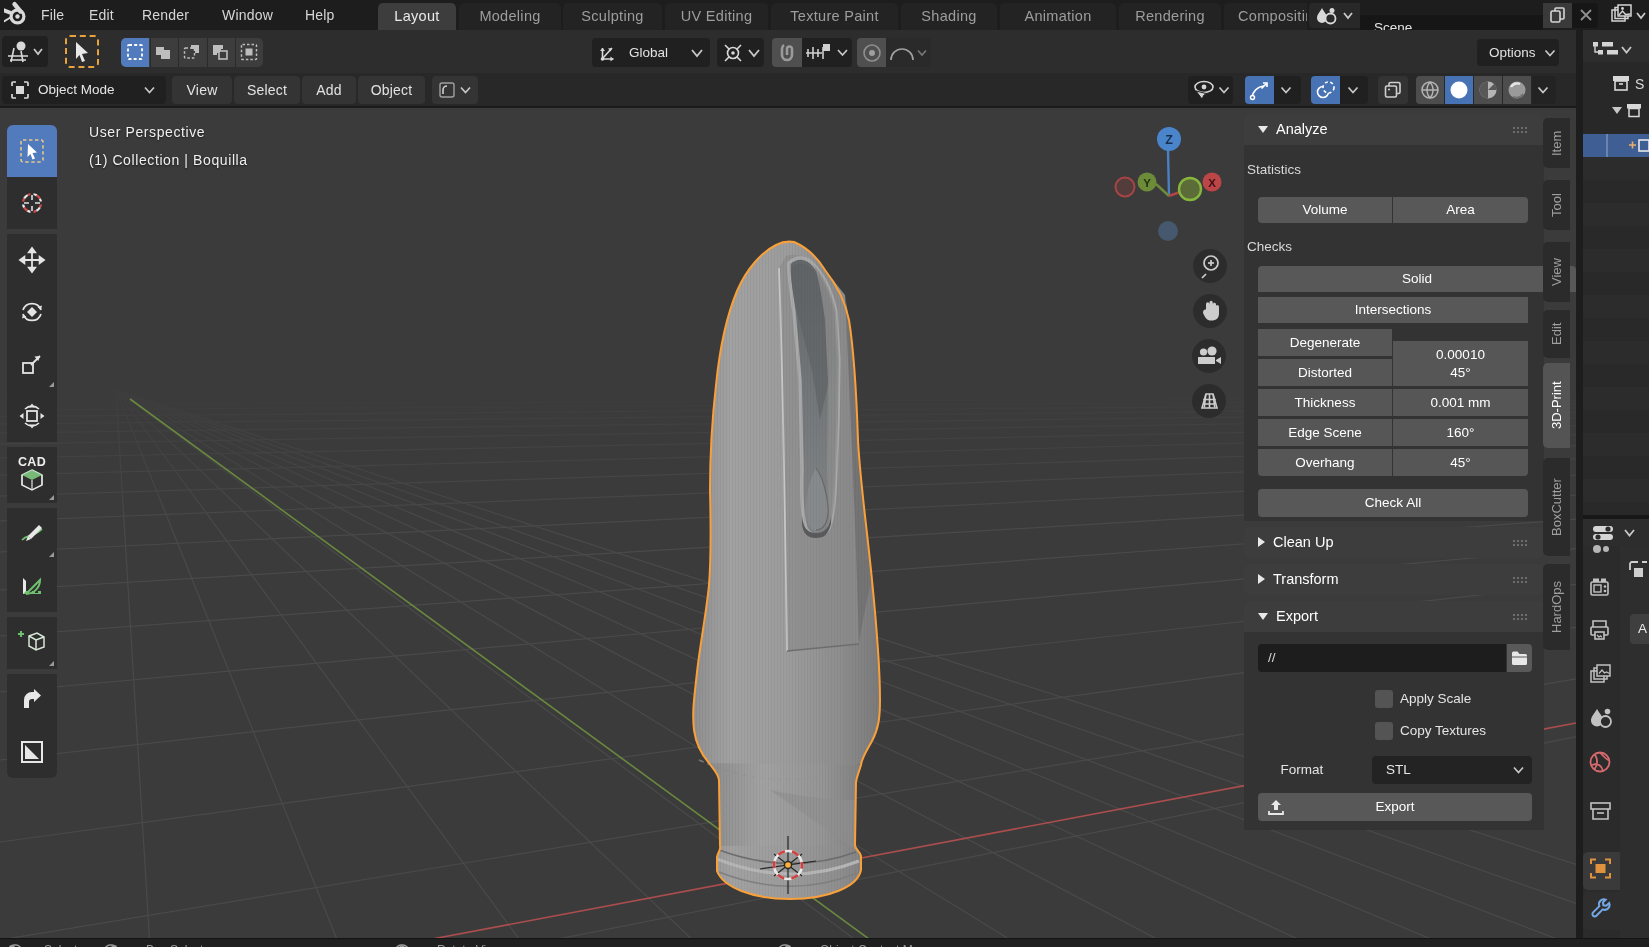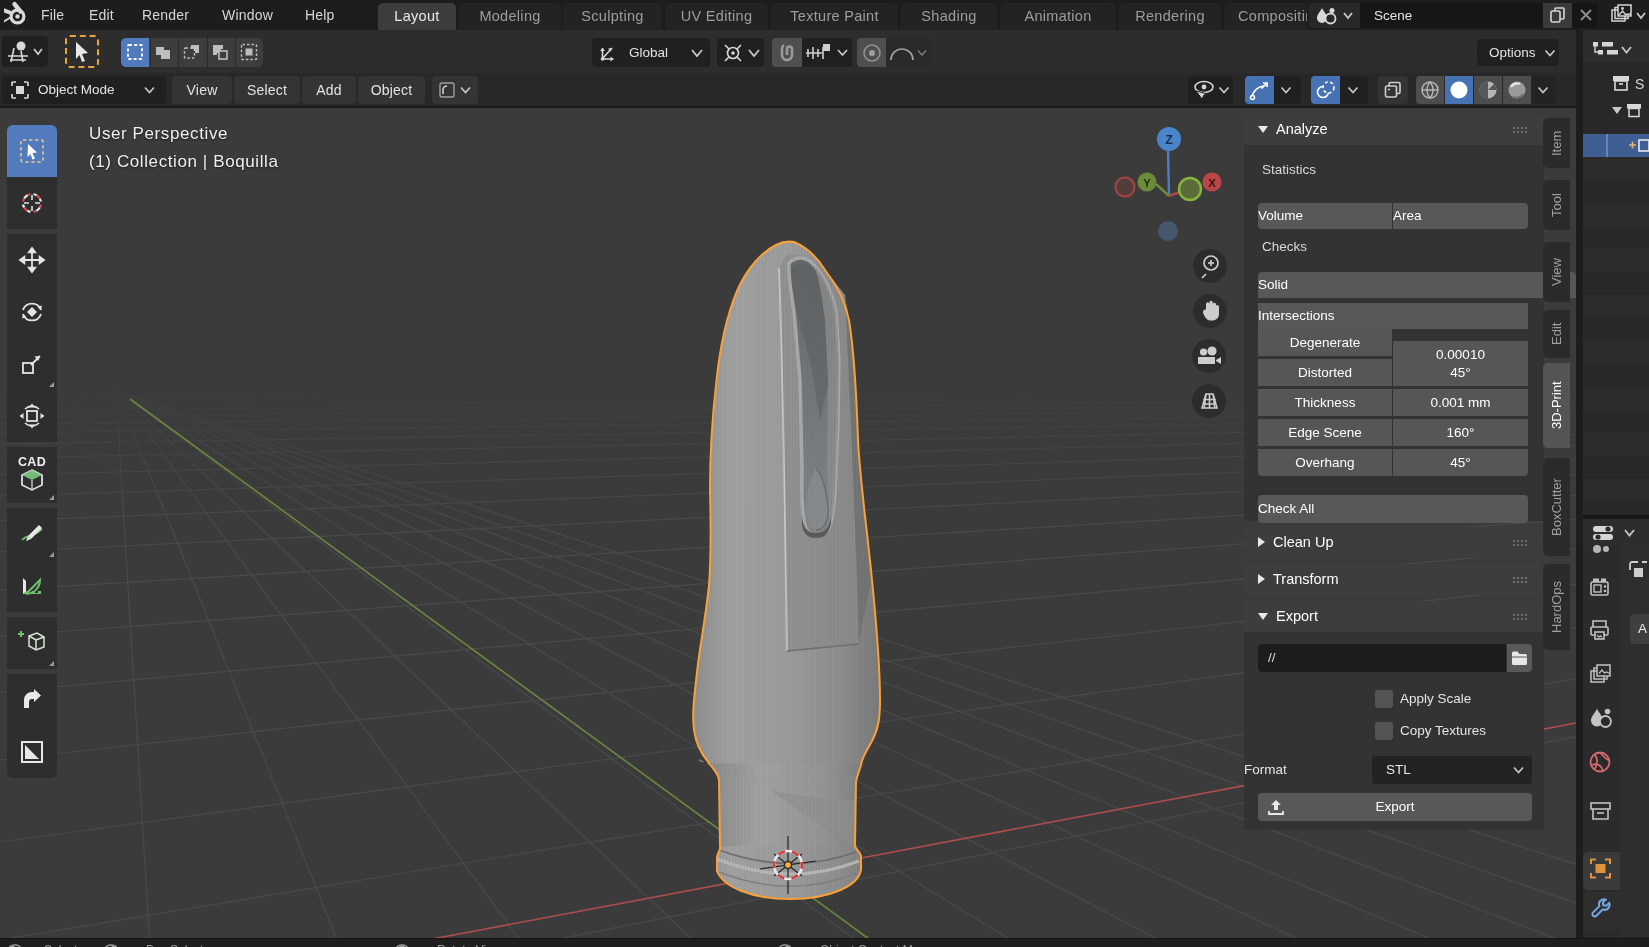--- a/index.html
+++ b/index.html
@@ -11,37 +11,37 @@
 .menu{position:absolute;top:0;height:30px;line-height:30px;color:#d6d6d6;font-size:14px;letter-spacing:.2px;}
 .wtab{position:absolute;top:3px;height:27px;line-height:27px;border-radius:5px 5px 0 0;font-size:14.5px;letter-spacing:.3px;color:#9d9d9d;text-align:center;background:#232323;}
 .wtab.act{background:#3d3d3d;color:#e9e9e9;}
 
 #row2{position:absolute;left:0;top:30px;width:1576px;height:43px;background:#2d2d2d;}
 #row3{position:absolute;left:0;top:73px;width:1576px;height:34px;background:#282828;border-bottom:1px solid #1a1a1a;}
 .hbtn{position:absolute;border-radius:4px;background:#343434;color:#e2e2e2;font-size:14px;letter-spacing:.2px;text-align:center;}
 .dk{background:#202020;}
 
 #vp{position:absolute;left:0;top:108px;width:1576px;height:830px;background:#3b3b3b;overflow:hidden;}
-.vptext{position:absolute;color:#f0f0f0;font-size:17px;letter-spacing:.6px;text-shadow:0 1px 2px rgba(0,0,0,.6);}
+.vptext{position:absolute;color:#f0f0f0;font-size:14px;letter-spacing:.6px;text-shadow:0 1px 2px rgba(0,0,0,.6);}
 
 #tbar{position:absolute;left:7px;top:17px;width:50px;}
 .tbtn{width:50px;height:52px;background:#2e2e2e;display:flex;align-items:center;justify-content:center;position:relative;}
 .tbtn.first{border-radius:6px 6px 0 0;}
 .tbtn.last{border-radius:0 0 6px 6px;}
 .tbtn.act{background:#527bbd;}
 .tgap{height:5px;}
 .corner{position:absolute;right:3px;bottom:3px;width:0;height:0;border-left:5px solid transparent;border-bottom:5px solid #9a9a9a;}
 
 #npanel{position:absolute;left:1244px;top:114px;width:300px;}
 .phead{position:relative;background:#3d3d3d;color:#fff;font-size:14.5px;height:31px;line-height:31px;border-radius:6px 6px 0 0;}
 .phead.closed{border-radius:6px;margin-top:6px;}
 .pbody{background:#333333;position:relative;}
 .grip{position:absolute;right:16px;top:12px;width:16px;height:8px;opacity:.55;}
-.plabel{color:#d8d8d8;font-size:13.5px;position:absolute;left:18px;}
-.pbtn{position:absolute;background:#585858;color:#fff;font-size:13.5px;height:26px;line-height:26px;margin-top:6px;}
+.plabel{color:#d8d8d8;font-size:13.5px;position:absolute;left:3px;}
+.pbtn{position:absolute;background:#585858;color:#fff;font-size:13.5px;text-align:center;height:26px;line-height:26px;}
 .cell{position:absolute;background:#565656;color:#fff;font-size:13.5px;text-align:center;height:27px;line-height:27px;}
 .tri{display:inline-block;width:0;height:0;vertical-align:middle;margin:0 8px 2px 14px;}
 .tri.open{border-left:5.5px solid transparent;border-right:5.5px solid transparent;border-top:7px solid #e8e8e8;}
 .tri.closed{border-top:5.5px solid transparent;border-bottom:5.5px solid transparent;border-left:7px solid #e8e8e8;}
 
 .rtab{position:absolute;left:1543px;width:27px;background:#2b2b2b;color:#9f9f9f;font-size:13px;border-radius:0 5px 5px 0;display:flex;align-items:center;justify-content:center;writing-mode:vertical-rl;transform:rotate(180deg);transform-origin:center;}
 .rtab.act{background:#545454;color:#fff;}
 
 #rightcol{position:absolute;left:1583px;top:30px;width:66px;height:917px;background:#282828;}
 
@@ -76,21 +76,21 @@
 </div>
 
 <div class="abs" style="left:1307px;top:0;width:342px;height:30px;background:#1d1d1d;"></div>
 <div class="abs" style="left:1309px;top:3px;width:51px;height:25px;background:#282828;border-radius:4px 0 0 4px;"></div>
 <svg class="abs" style="left:1315px;top:6px" width="40" height="19" viewBox="0 0 40 19">
   <path d="M7,2 C9,6 12,8.5 12,12 a5,5 0 0 1 -10,0 C2,8.5 5,6 7,2 Z" fill="#d8d8d8"></path>
   <circle cx="15.5" cy="12.5" r="5" fill="#282828" stroke="#d8d8d8" stroke-width="1.8"></circle>
   <circle cx="17" cy="4.5" r="2.5" fill="#d8d8d8"></circle>
   <path d="M29,7 l4,5 l4,-5" fill="none" stroke="#c8c8c8" stroke-width="1.8"></path>
 </svg>
-<div class="abs" style="left:1360px;top:3px;width:183px;height:25px;background:#161616;color:#e4e4e4;font-size:13.5px;line-height:25px;padding-left:14px;">Scene</div>
+<div class="abs" style="left:1360px;top:15px;width:183px;height:25px;background:#161616;color:#e4e4e4;font-size:13.5px;line-height:25px;padding-left:14px;">Scene</div>
 <div class="abs" style="left:1543px;top:3px;width:29px;height:25px;background:#3a3a3a;"></div>
 <svg class="abs" style="left:1549px;top:6px" width="18" height="18" viewBox="0 0 18 18">
   <rect x="2" y="5" width="9" height="11" rx="1.5" fill="none" stroke="#d5d5d5" stroke-width="1.6"></rect>
   <path d="M6,5 V3 a1,1 0 0 1 1,-1 h7 a1,1 0 0 1 1,1 v9 a1,1 0 0 1 -1,1 h-3" fill="none" stroke="#d5d5d5" stroke-width="1.6"></path>
 </svg>
 <div class="abs" style="left:1572px;top:3px;width:26px;height:25px;background:#161616;border-radius:0 4px 4px 0;"></div>
 <svg class="abs" style="left:1578px;top:7px" width="16" height="16" viewBox="0 0 16 16">
   <path d="M3,3 L13,13 M13,3 L3,13" stroke="#8f8f8f" stroke-width="1.8"></path>
 </svg>
 <svg class="abs" style="left:1610px;top:3px" width="39" height="25" viewBox="0 0 39 25">
@@ -763,21 +763,21 @@
     <div class="abs" style="left:14px;top:12px;width:248px;height:28px;background:#1d1d1d;border-radius:4px 0 0 4px;color:#d8d8d8;font-size:13.5px;line-height:28px;padding-left:10px;">//</div>
     <div class="abs" style="left:263px;top:12px;width:25px;height:28px;background:#595959;border-radius:0 4px 4px 0;"></div>
     <svg class="abs" style="left:266px;top:17px" width="19" height="18" viewBox="0 0 19 18">
       <path d="M2,4 a1.5,1.5 0 0 1 1.5,-1.5 h4 l2,2.5 h6 a1.5,1.5 0 0 1 1.5,1.5 v8 a1.5,1.5 0 0 1 -1.5,1.5 h-12 A1.5,1.5 0 0 1 2,14.5 Z" fill="#e8e8e8"></path>
       <path d="M2,8 h15" stroke="#595959" stroke-width="1"></path>
     </svg>
     <div class="abs" style="left:131px;top:58px;width:18px;height:18px;background:#545454;border-radius:3px;"></div>
     <div class="abs" style="left:156px;top:58px;color:#e4e4e4;font-size:13.5px;line-height:18px;">Apply Scale</div>
     <div class="abs" style="left:131px;top:90px;width:18px;height:18px;background:#545454;border-radius:3px;"></div>
     <div class="abs" style="left:156px;top:90px;color:#e4e4e4;font-size:13.5px;line-height:18px;">Copy Textures</div>
-    <div class="abs" style="left:0px;top:124px;width:116px;text-align:left;color:#e4e4e4;font-size:13.5px;line-height:28px;">Format</div>
+    <div class="abs" style="left:0px;top:124px;width:116px;text-align:center;color:#e4e4e4;font-size:13.5px;line-height:28px;">Format</div>
     <div class="abs" style="left:128px;top:124px;width:160px;height:28px;background:#232323;border-radius:4px;color:#e8e8e8;font-size:13.5px;line-height:28px;padding-left:14px;">STL</div>
     <svg class="abs" style="left:268px;top:134px" width="13" height="9" viewBox="0 0 13 9">
           <path d="M2,1.5 l4.5,5 l4.5,-5" fill="none" stroke="#c8c8c8" stroke-width="1.7"></path>
         </svg>
     <div class="abs" style="left:14px;top:161px;width:274px;height:28px;background:#585858;border-radius:4px;color:#fff;font-size:13.5px;line-height:28px;text-align:center;">Export</div>
     <svg class="abs" style="left:22px;top:166px" width="20" height="18" viewBox="0 0 20 18">
       <path d="M10,2 l5,5 h-3 v5 h-4 V7 H5 Z" fill="#e8e8e8"></path>
       <path d="M3,13 v3 h14 v-3" fill="none" stroke="#e8e8e8" stroke-width="1.8"></path>
     </svg>
   </div>

